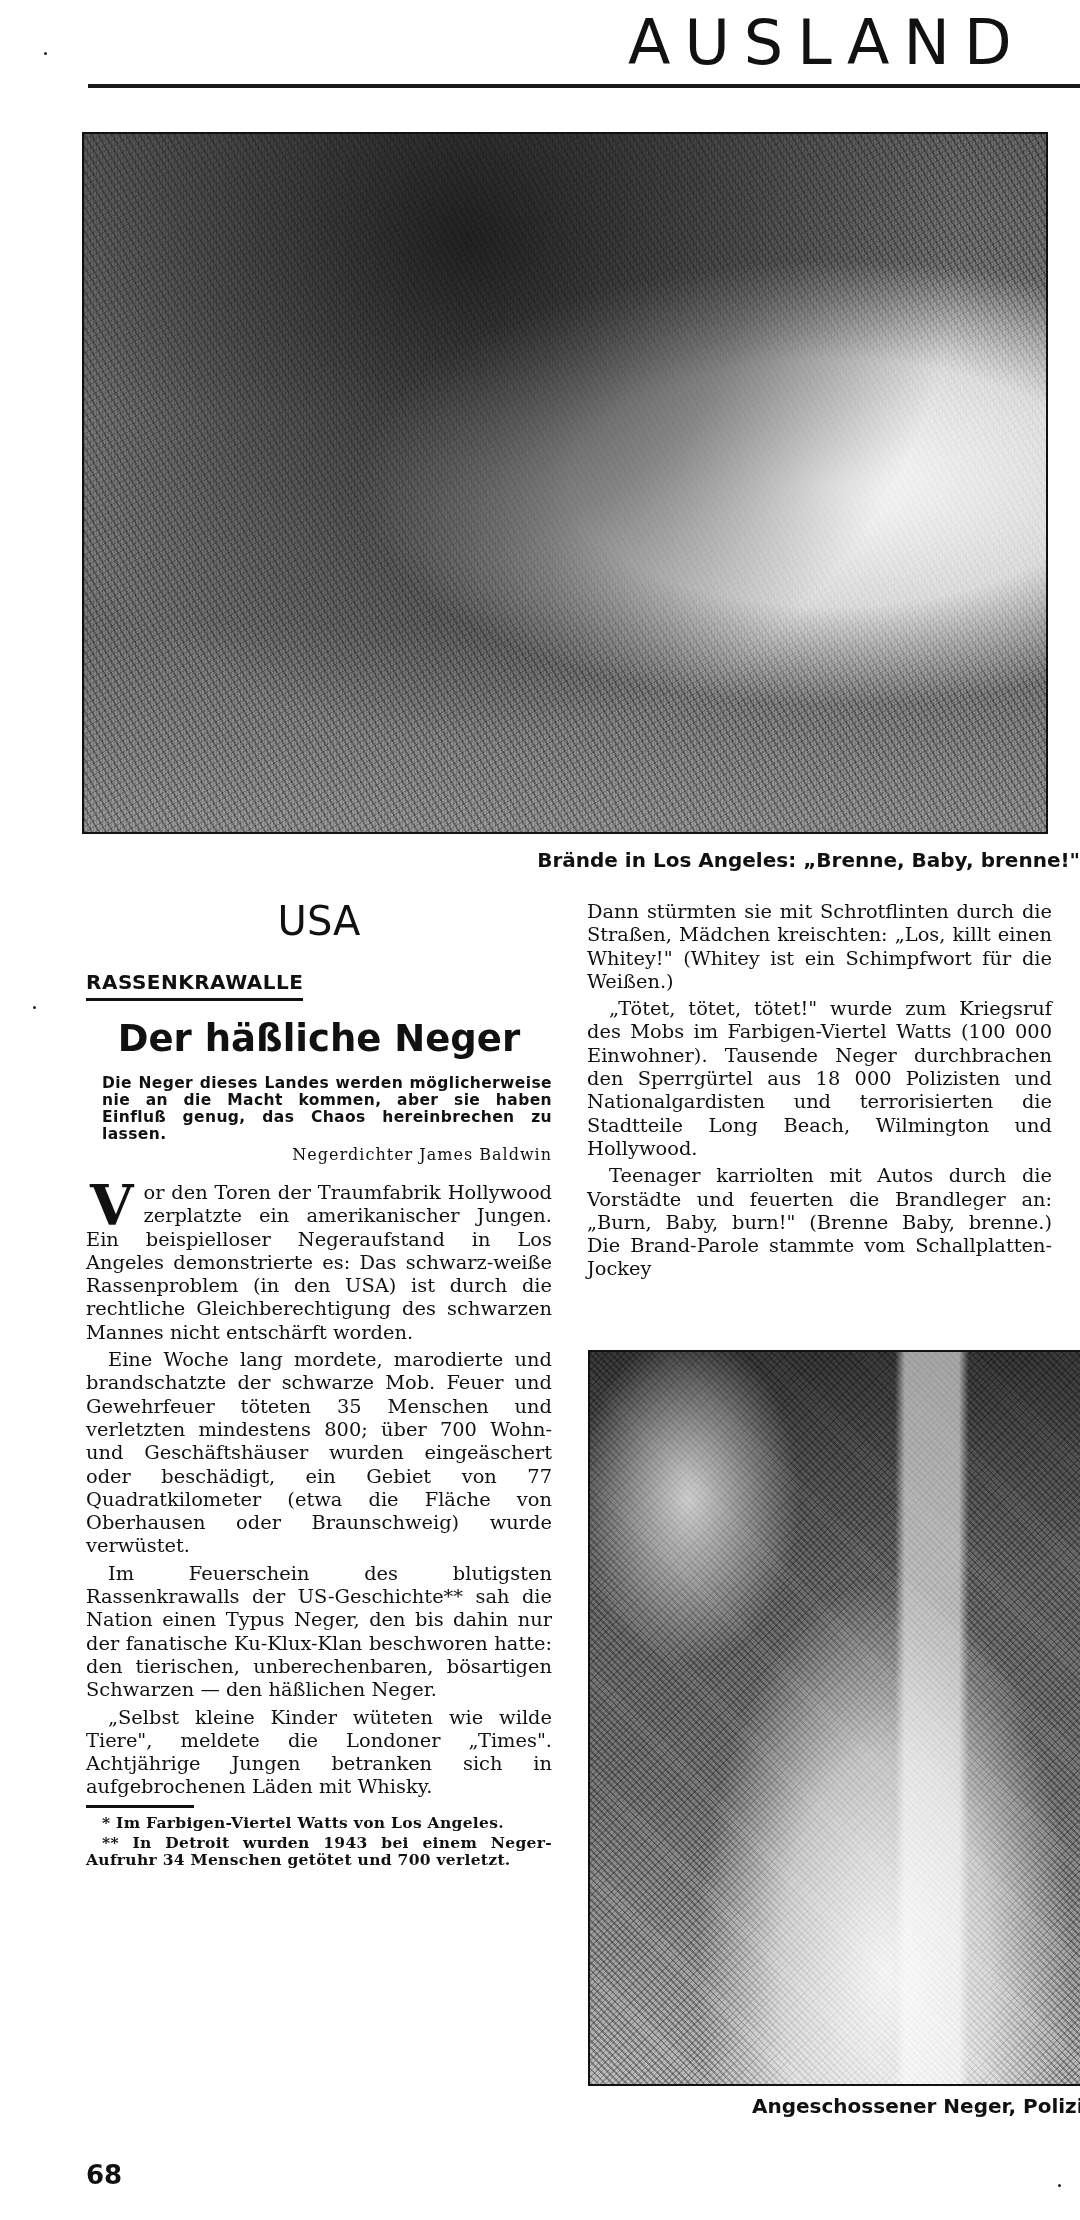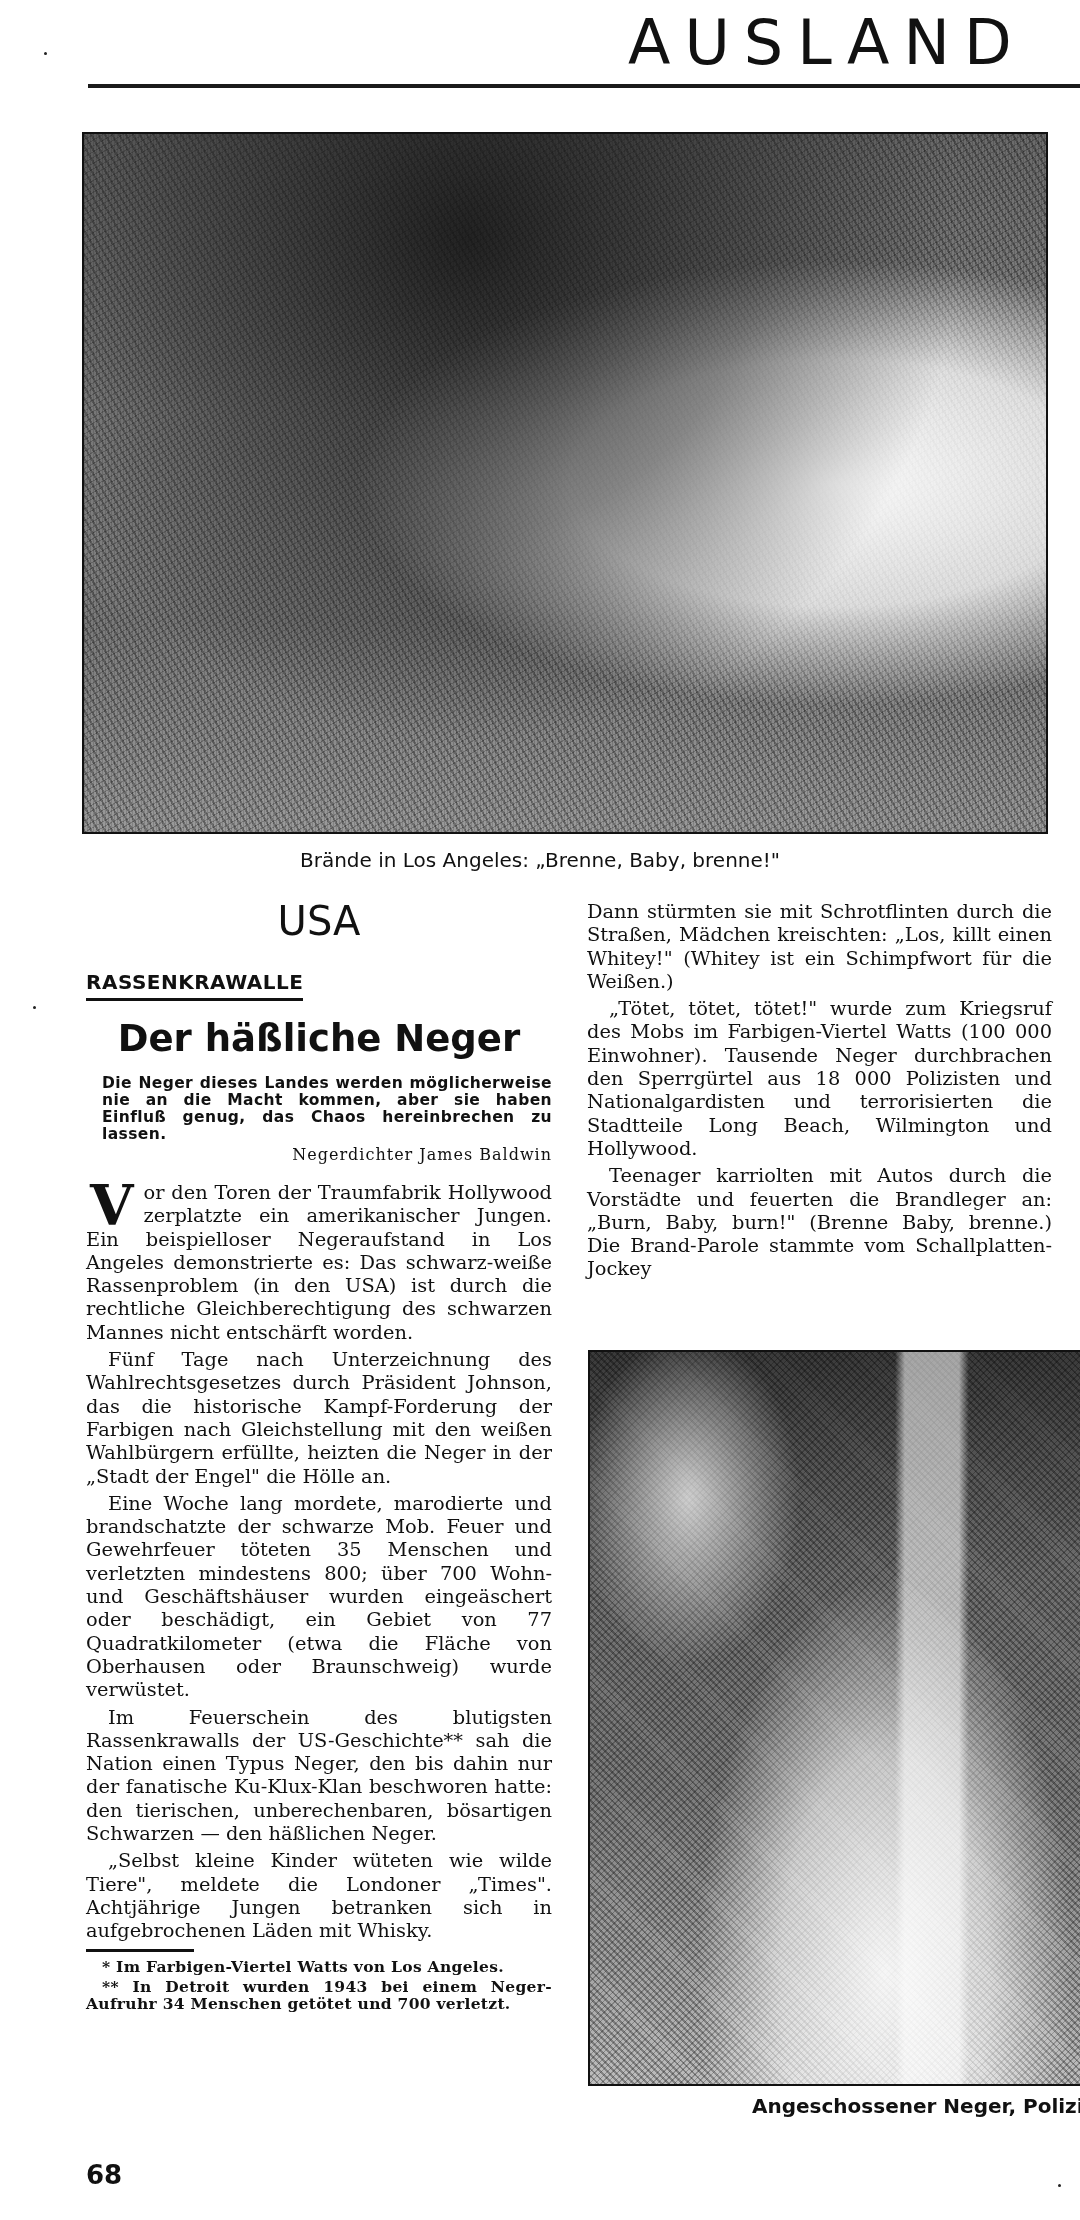--- a/index.html
+++ b/index.html
@@ -27,21 +27,21 @@
     background:
       radial-gradient(ellipse at 20% 20%, rgba(255,255,255,0.7) 0%, rgba(255,255,255,0) 20%),
       radial-gradient(ellipse at 60% 85%, rgba(255,255,255,0.9) 0%, rgba(255,255,255,0.6) 25%, rgba(255,255,255,0) 45%),
       linear-gradient(90deg, rgba(0,0,0,0) 0%, rgba(0,0,0,0) 62%, rgba(255,255,255,0.55) 64%, rgba(255,255,255,0.55) 75%, rgba(0,0,0,0) 77%),
       repeating-linear-gradient(45deg, rgba(0,0,0,0.3) 0 2px, rgba(255,255,255,0) 2px 5px),
       repeating-linear-gradient(-45deg, rgba(0,0,0,0.25) 0 1px, rgba(255,255,255,0) 1px 4px),
       linear-gradient(180deg, #3a3a3a 0%, #6e6e6e 30%, #7c7c7c 60%, #bdbdbd 100%);
   }
 
   .caption { position: absolute; font-size: 20px; font-weight: 700; white-space: nowrap; }
-  #caption-top { left: 0; width: 1080px; top: 848px; text-align: center; font-weight: 400; }
+  #caption-top { left: 0; width: 1080px; top: 848px; text-align: right; font-weight: 700; }
   #caption-bottom { left: 752px; top: 2094px; }
 
   #col-left { position: absolute; left: 86px; top: 898px; width: 466px; }
   #col-right { position: absolute; left: 587px; top: 900px; width: 465px; }
 
   #country { text-align: center; font-size: 40px; margin: 0 0 26px 0; font-weight: 400; line-height: 46px; }
   #rubric { font-size: 20px; font-weight: 700; display: inline-block; border-bottom: 3px solid #111; padding-bottom: 4px; letter-spacing: 0.5px; margin-bottom: 14px; }
   #headline { text-align: center; font-size: 37px; font-weight: 700; margin: 4px 0 16px 0; line-height: 40px; }
   #motto { margin-left: 16px; font-size: 15.5px; font-weight: 700; line-height: 17px; text-align: justify; letter-spacing: 0.4px; }
   #motto-source { text-align: right; font-size: 16px; line-height: 20px; margin-top: 2px; letter-spacing: 1px; }
@@ -69,21 +69,20 @@
 
 <div id="col-left">
   <div id="country" class="sans">USA</div>
   <div id="rubric" class="sans">RASSENKRAWALLE</div>
   <div id="headline" class="sans">Der häßliche Neger</div>
   <div id="motto" class="sans">Die Neger dieses Landes werden möglicherweise nie an die Macht kommen, aber sie haben Einfluß genug, das Chaos hereinbrechen zu lassen.</div>
   <div id="motto-source" class="serif">Negerdichter James Baldwin</div>
 
   <div class="body serif">
     <p class="para first"><span class="dropcap">V</span><span>or den Toren der Traumfabrik Hollywood zerplatzte ein amerikanischer Jungen. Ein beispielloser Negeraufstand in Los Angeles demonstrierte es: Das schwarz-weiße Rassenproblem (in den USA) ist durch die rechtliche Gleichberechtigung des schwarzen Mannes nicht entschärft worden.</span></p>
-    <p class="para">Fünf Tage nach Unterzeichnung des Wahlrechtsgesetzes durch Präsident Johnson, das die historische Kampf-Forderung der Farbigen nach Gleichstellung mit den weißen Wahlbürgern erfüllte, heizten die Neger in der „Stadt der Engel" die Hölle an.</p>
     <p class="para">Eine Woche lang mordete, marodierte und brandschatzte der schwarze Mob. Feuer und Gewehrfeuer töteten 35 Menschen und verletzten mindestens 800; über 700 Wohn- und Geschäftshäuser wurden eingeäschert oder beschädigt, ein Gebiet von 77 Quadratkilometer (etwa die Fläche von Oberhausen oder Braunschweig) wurde verwüstet.</p>
     <p class="para">Im Feuerschein des blutigsten Rassenkrawalls der US-Geschichte** sah die Nation einen Typus Neger, den bis dahin nur der fanatische Ku-Klux-Klan beschworen hatte: den tierischen, unberechenbaren, bösartigen Schwarzen — den häßlichen Neger.</p>
     <p class="para">„Selbst kleine Kinder wüteten wie wilde Tiere", meldete die Londoner „Times". Achtjährige Jungen betranken sich in aufgebrochenen Läden mit Whisky.</p>
   </div>
 
   <div id="footnote-rule"></div>
   <p class="footnote serif">* Im Farbigen-Viertel Watts von Los Angeles.</p>
   <p class="footnote serif">** In Detroit wurden 1943 bei einem Neger-Aufruhr 34 Menschen getötet und 700 verletzt.</p>
 </div>
 

